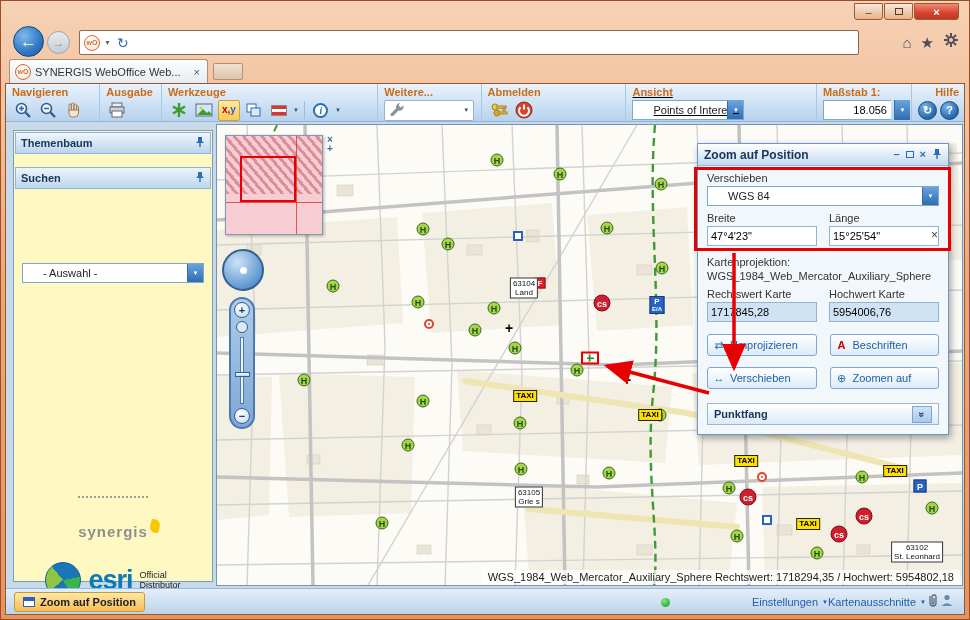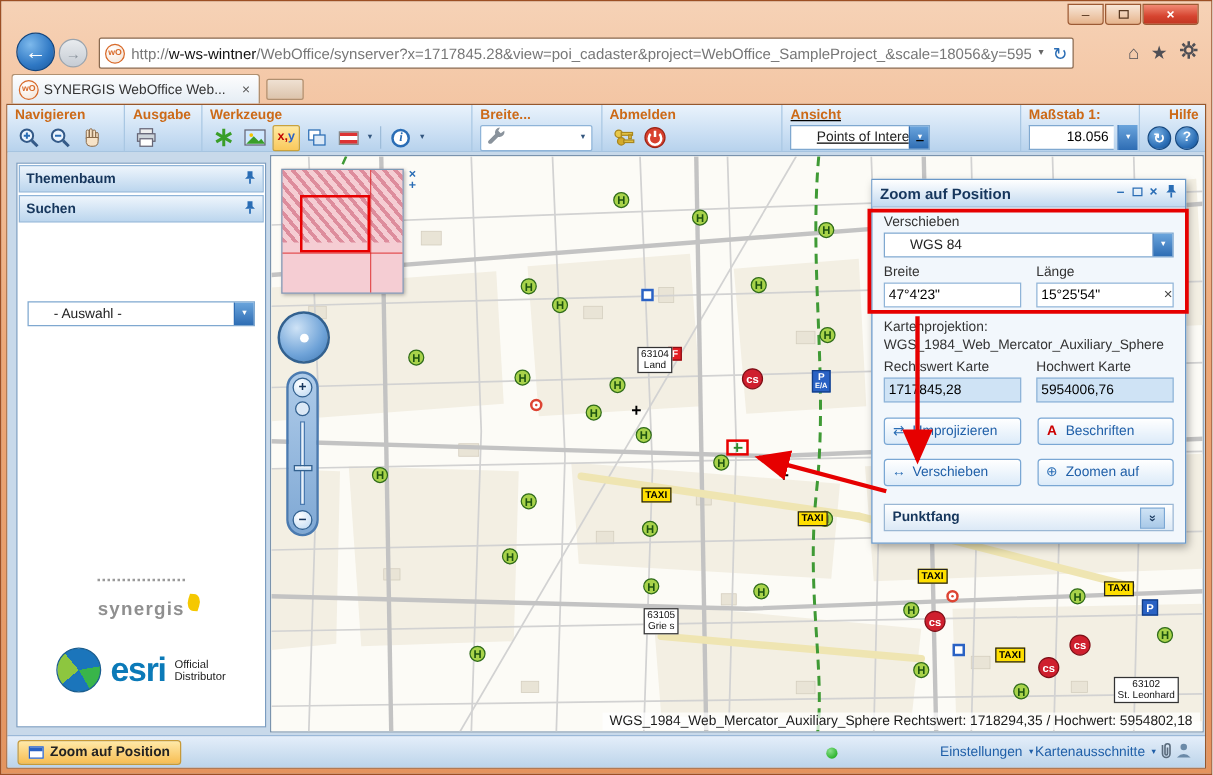--- a/index.html
+++ b/index.html
@@ -64,22 +64,22 @@
   .sel{background:#fff;border:1px solid #7fa8d0;height:20px;display:flex;align-items:center;font-size:11px;color:#222;}
   .sel .sel-txt{flex:1;padding-left:20px;white-space:nowrap;overflow:hidden;}
   .ddbtn{width:16px;height:100%;background:linear-gradient(#6aa4dc,#2e6db4);color:#fff;font-size:6px;
     display:flex;align-items:center;justify-content:center;border-left:1px solid #2e6db4;flex:0 0 16px;}
   .scale-input{width:68px;height:20px;border:1px solid #7fa8d0;border-right:none;font:11px "Liberation Sans",sans-serif;
     padding:0 4px;text-align:right;}
   .circ-btn{width:19px;height:19px;border-radius:50%;background:radial-gradient(circle at 35% 30%,#7db4e6,#2a6db5 65%,#1c528f);
     color:#fff;font-size:11px;font-weight:bold;display:flex;align-items:center;justify-content:center;border:1px solid #174a82;}
   
   .workspace{position:absolute;left:0;right:0;top:38px;bottom:26px;background:#c8d9ea;}
-  .sidebar{position:absolute;left:7px;top:8px;width:200px;height:452px;background:#ffffff;
-    border:1px solid #7a9cc0;display:flex;flex-direction:column;}
+  .sidebar{position:absolute;left:7px;top:8px;width:200px;height:452px;background:#fef9c3;
+    border:1px solid #7a9cc0;display:flex;flex-direction:column;gap:11px;}
   .sb-header{height:22px;flex:0 0 22px;margin:1px;background:linear-gradient(#eef5fc,#bcd6ee);
     border:1px solid #8fb4d8;display:flex;align-items:center;justify-content:space-between;padding:0 5px;
     font-size:11px;font-weight:bold;color:#16365c;}
   .sb-search{height:232px;flex:0 0 232px;position:relative;margin-top:48px;}
   .sb-select{position:absolute;left:8px;right:8px;top:14px;}
   .splitter{flex:0 0 10px;display:flex;align-items:center;justify-content:center;}
   .splitter i{display:block;width:70px;border-top:2px dotted #9a9a9a;}
   .logos{flex:1;display:flex;flex-direction:column;align-items:center;}
   .logo-synergis{margin-top:10px;font-size:15px;color:#8f8f8f;letter-spacing:1px;position:relative;font-weight:bold;}
   .leaf{position:absolute;right:-12px;top:-4px;width:10px;height:14px;background:#f5c800;
@@ -208,21 +208,20 @@
   </div>
 
   <div class="btn-back">
       <span>←</span>
     </div>
   <div class="btn-fwd">
       <span>→</span>
     </div>
   <div class="addressbar">
     <span class="favicon">wO</span>
-    <span class="url"><span>http://</span><span class="host">w-ws-wintner</span><span>/WebOffice/synserver?x=1717845.28&amp;view=poi_cadaster&amp;project=WebOffice_SampleProject_&amp;scale=18056&amp;y=595</span></span>
     <span class="ab-tools">
       <span class="ab-caret">▼</span>
       <span class="ab-refresh">↻</span>
     </span>
   </div>
   <div class="nav-icons">
     <span class="nav-ic">⌂</span>
     <span class="nav-ic">★</span>
     <span>
       <svg width="16" height="16">
@@ -327,21 +326,21 @@
             </span>
           <span class="caret">▼</span>
           <span class="tsep"></span>
           <span class="tbtn">
               <span class="info-circ">i</span>
             </span>
           <span class="caret">▼</span>
         </div>
       </div>
       <div class="tgroup" style="width:104px;">
-        <div class="tgroup-label">Breite...</div>
+        <div class="tgroup-label">Weitere...</div>
         <div class="trow">
           <span class="weitere-box">
             <span><svg width="15" height="15">
                   <path d="M11,2 a4,4 0 0 0 -3.8,5.2 L2,12.4 a1.6,1.6 0 0 0 2.3,2.3 L9.5,9.5 A4,4 0 0 0 14.4,4.6 L11.6,6.6 L9.6,4.6 Z" fill="#8a939c"></path>
                 </svg></span>
             <span class="caret">▼</span>
           </span>
         </div>
       </div>
       <div class="tgroup" style="width:146px;">

